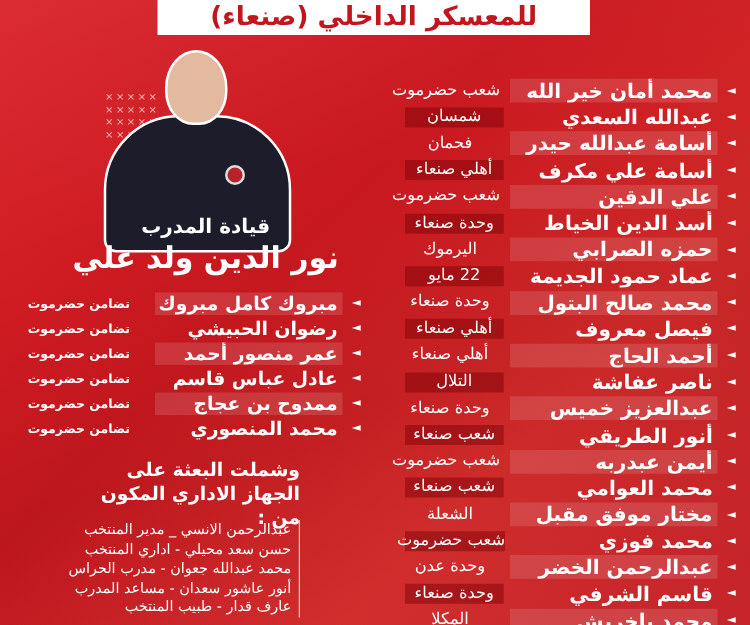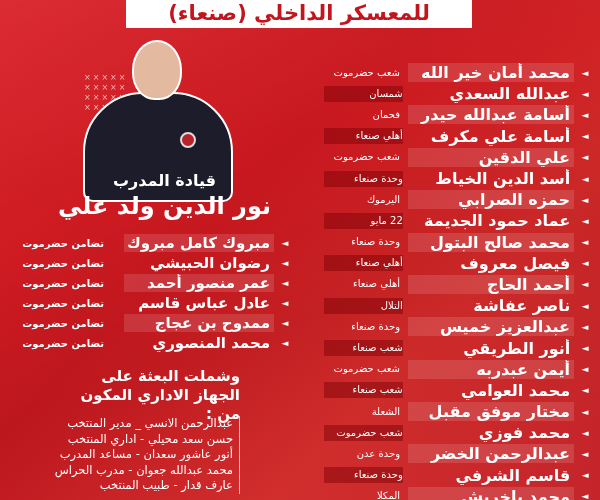--- a/index.html
+++ b/index.html
@@ -25,21 +25,21 @@
   .prow { height: 21.2px; display: flex; flex-direction: row; align-items: center; }
   .prow .arrow { width: 14px; font-size: 9px; color: #fff; text-align: center; margin-left: 4px; }
   .prow .pname {
     width: 166px; height: 19px; line-height: 19px;
     font-size: 16px; font-weight: bold; color: #fff; white-space: nowrap; overflow: hidden;
     padding-right: 4px;
   }
   .prow.alt .pname { background: rgba(255,255,255,0.13); }
   .prow .club {
     width: 80px; height: 16px; line-height: 16px; margin-right: 8px;
-    font-size: 10px; color: #fff; text-align: right; white-space: nowrap;
+    font-size: 13px; color: #fff; text-align: center; white-space: nowrap;
   }
   .prow .club.dark { background: rgba(120,0,5,0.45); margin-left: 24px; }
   .coach-head {
     position: absolute; left: 132px; top: 40px; width: 50px; height: 60px;
     border-radius: 50% 50% 45% 45%; background: #e3b9a0; border: 2px solid #fff;
   }
   .coach-body {
     position: absolute; left: 83px; top: 92px; width: 150px; height: 110px;
     border-radius: 60px 60px 10px 10px; background: #1c1c2a; border: 2px solid #fff;
   }
@@ -231,16 +231,16 @@
     </div>
   </div>
 
 <div class="admin-head">
   <div>وشملت البعثة على</div>
   <div>الجهاز الاداري المكون من :</div>
 </div>
 <div class="admin-list" id="admin">
     <div class="arow">عبدالرحمن الانسي _ مدير المنتخب</div>
     <div class="arow">حسن سعد محيلي - اداري المنتخب</div>
+    <div class="arow">محمد عبدالله جعوان - مدرب الحراس</div>
     <div class="arow">أنور عاشور سعدان - مساعد المدرب</div>
-    <div class="arow">محمد عبدالله جعوان - مدرب الحراس</div>
     <div class="arow">عارف قدار - طبيب المنتخب</div>
   </div>
 
 </body></html>

